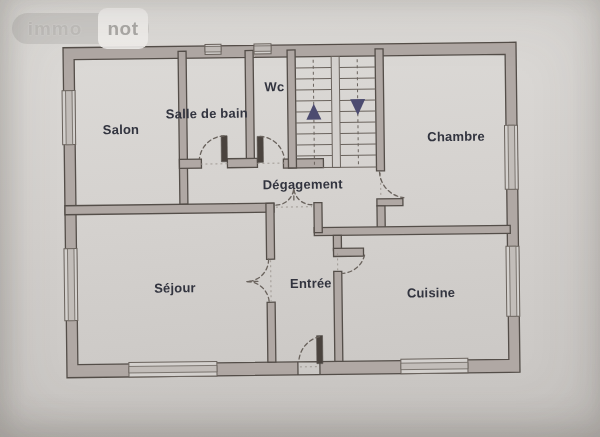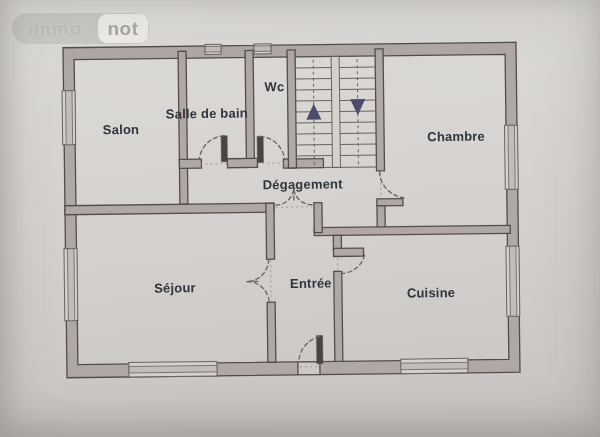--- a/index.html
+++ b/index.html
@@ -17,21 +17,21 @@
     position:absolute;left:12px;top:13px;height:31px;width:137px;
     background:var(--wm-pill);border-radius:16px;
     display:flex;align-items:center;justify-content:flex-end;
     opacity:.9;
   }
   .wm-prefix{
     flex:1;text-align:center;font-weight:bold;font-size:19px;letter-spacing:1px;
     color:var(--wm-text);text-shadow:0 0 2px rgba(255,255,255,.35);
   }
   .wm-box{
-    background:var(--wm-box);border-radius:9px;height:29px;min-width:50px;
+    background:var(--wm-box);border-radius:9px;height:41px;min-width:50px;
     display:flex;align-items:center;justify-content:center;margin-right:1px;
   }
   .wm-box span{font-weight:bold;font-size:19px;color:var(--wm-box-text);letter-spacing:.5px;}
   svg{position:absolute;left:0;top:0;}
   .plan-rot{transform:rotate(-0.7deg);transform-origin:290px 210px;}
   .wall{fill:var(--wall-fill);stroke:var(--wall-stroke);stroke-width:1.3;}
   .winout{fill:var(--paper);stroke:var(--line);stroke-width:1;}
   .winin{fill:var(--win-fill);stroke:var(--line);stroke-width:.8;}
   .step{stroke:var(--line);stroke-width:1;fill:none;}
   .divider{fill:var(--paper);stroke:var(--line);stroke-width:1;}

